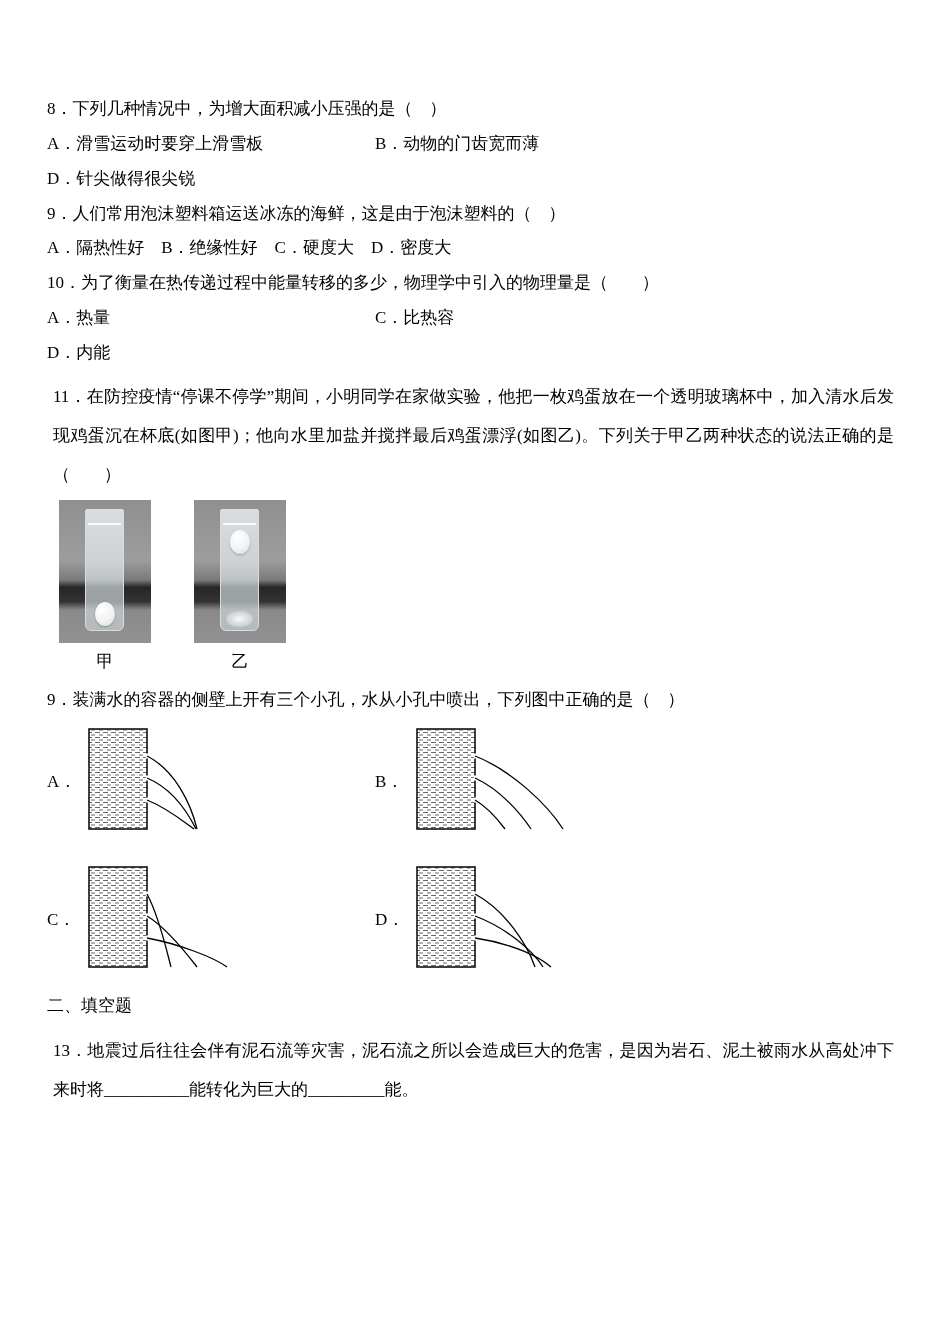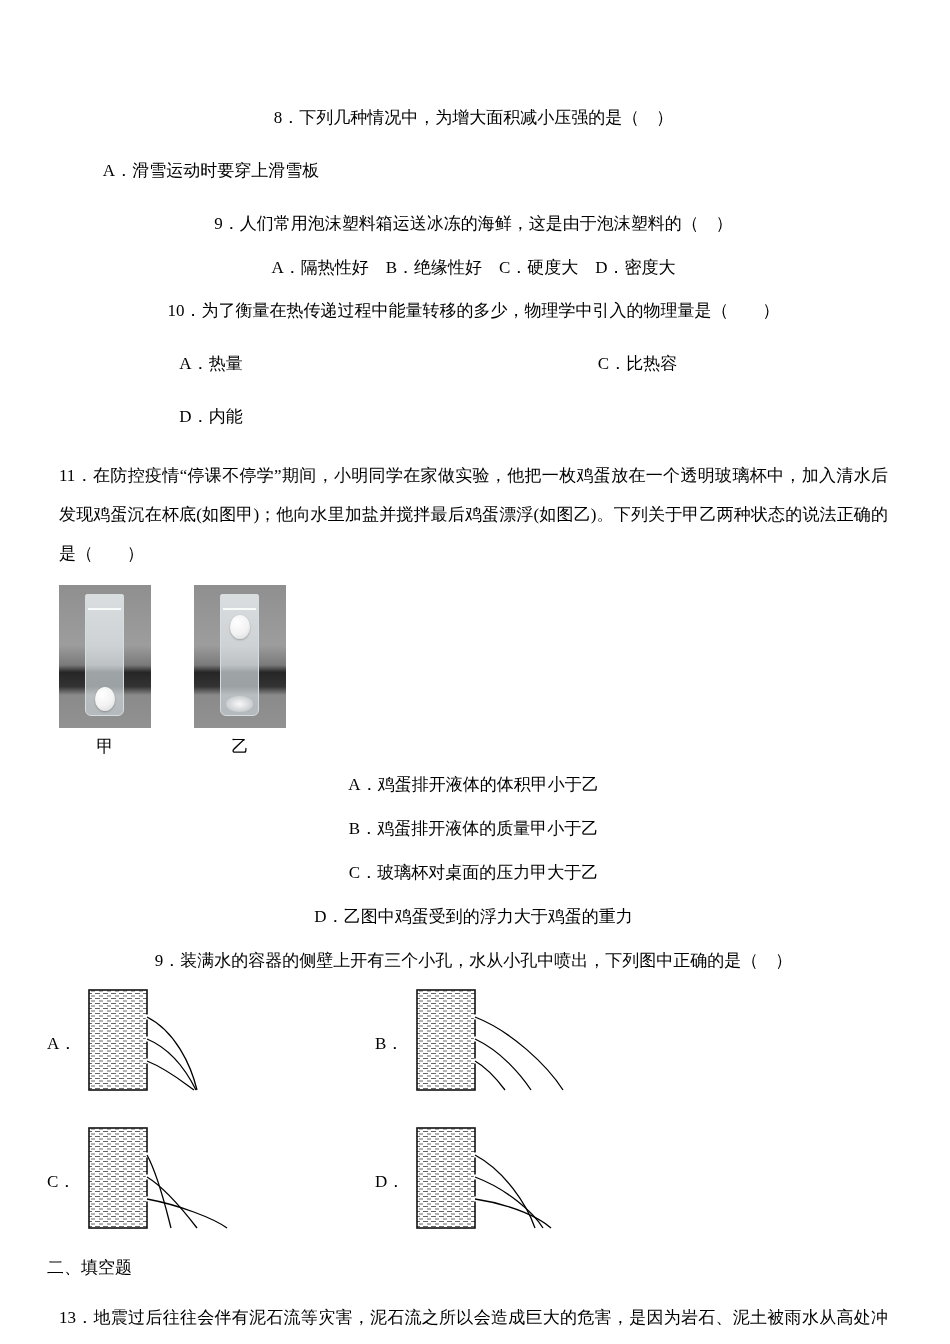--- a/index.html
+++ b/index.html
@@ -7,22 +7,22 @@
   body {
     width: 950px;
     height: 1344px;
     background: #ffffff;
     color: #000;
     font-family: "Liberation Serif", "DejaVu Serif", serif;
     overflow: hidden;
   }
   .page { padding: 92px 50px 0 47px; font-size: 17px; }
 
-  .line { line-height: 2.05; margin: 9px; text-align: center; }
-  .para { line-height: 2.3; margin: 12px; text-align: justify; }
+  .line { line-height: 2.05; margin: 0; }
+  .para { line-height: 2.3; margin: 6px; text-align: justify; }
 
   .opt-grid {
     display: grid;
     grid-template-columns: 328px 1fr;
     margin: 0;
   }
   .opt-grid .line { display: block; }
 
   
   .figure-photos { display: flex; gap: 43px; margin: 6px 0 10px 12px; }
@@ -59,30 +59,32 @@
   .diagram-grid {
     display: grid;
     grid-template-columns: 328px 1fr;
     row-gap: 26px;
     margin: 8px 0 14px;
   }
   .diagram-cell { display: flex; align-items: center; gap: 4px; }
   .diagram-label { width: 36px; font-size: 17px; flex: 0 0 36px; }
   svg.container-fig { width: 175px; height: 112px; display: block; }
 
-  .section-title { line-height: 2.05; margin: 4px 0 0; }
+  .section-title { line-height: 2.05; margin: 4px 0 0; font-family: Liberation Mono, monospace; }
 </style>
 </head>
 <body>
 
 <div class="page">
 
   <p class="line">8．下列几种情况中，为增大面积减小压强的是（　）</p>
   <div class="opt-grid">
     <span class="line">A．滑雪运动时要穿上滑雪板</span>
+    <span class="line">B．动物的门齿宽而薄</span>
+    <span class="line">D．针尖做得很尖锐</span>
   </div>
 
   <p class="line">9．人们常用泡沫塑料箱运送冰冻的海鲜，这是由于泡沫塑料的（　）</p>
   <p class="line">A．隔热性好　B．绝缘性好　C．硬度大　D．密度大</p>
 
   <p class="line">10．为了衡量在热传递过程中能量转移的多少，物理学中引入的物理量是（　　）</p>
   <div class="opt-grid">
     <span class="line">A．热量</span>
     <span class="line">C．比热容</span>
     <span class="line">D．内能</span>
@@ -105,26 +107,20 @@
         <div class="glass">
           <div class="waterline"></div>
           <div class="egg egg-float"></div>
           <div class="glass-glow"></div>
         </div>
       </div>
       <div class="photo-label">乙</div>
     </div>
   </div>
 
-  <div>
-    <p class="line">A．鸡蛋排开液体的体积甲小于乙</p>
-    <p class="line">B．鸡蛋排开液体的质量甲小于乙</p>
-    <p class="line">C．玻璃杯对桌面的压力甲大于乙</p>
-    <p class="line">D．乙图中鸡蛋受到的浮力大于鸡蛋的重力</p>
-  </div>
 
   <p class="line">9．装满水的容器的侧壁上开有三个小孔，水从小孔中喷出，下列图中正确的是（　）</p>
 
   <div class="diagram-grid">
 
     <div class="diagram-cell">
       <span class="diagram-label">A．</span>
       <svg class="container-fig" viewBox="0 0 175 112">
         <defs>
           <pattern id="pA" width="8" height="5" patternUnits="userSpaceOnUse">

